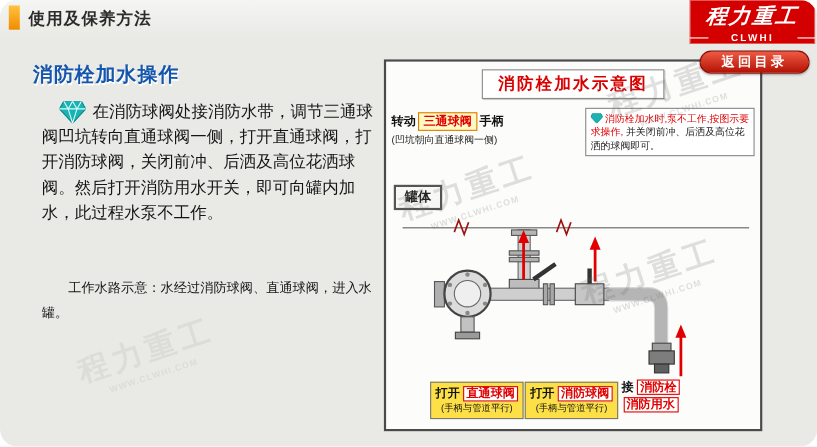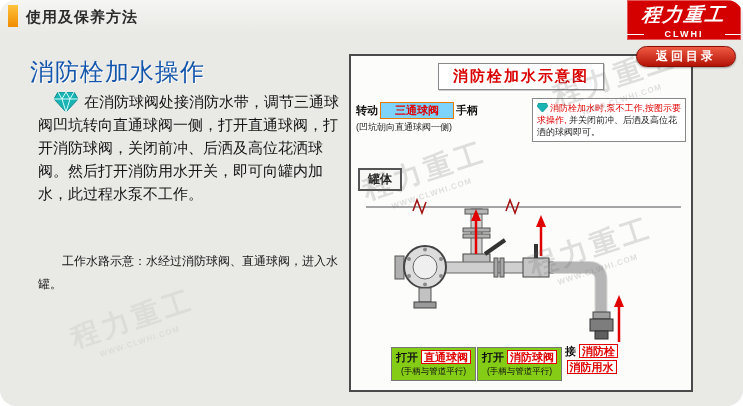--- a/index.html
+++ b/index.html
@@ -3,21 +3,21 @@
 <meta charset="utf-8">
 <style>
   * { margin:0; padding:0; box-sizing:border-box; }
   body { font-family:"Liberation Sans","DejaVu Sans",sans-serif; }
   .page { position:relative; width:743px; height:406px; background:#e9e9e6; overflow:hidden;border-radius:16px; }
   .top-strip { position:absolute; left:0; top:0; width:100%; height:34px;
     background:linear-gradient(#f5f5f3,#e9e9e6); }
   .accent-bar { position:absolute; left:8px; top:5px; width:10px; height:22px;
     background:linear-gradient(#ffc23d,#f08c00); }
   .section-title { position:absolute; left:26px; top:8px; font-size:15px; font-weight:bold; color:#2b2b2b; letter-spacing:1px; }
-  .page-title { position:absolute; left:30px; top:56px; font-size:24px; font-weight:normal; color:#1456ab; letter-spacing:1px; text-shadow:1px 1px 0 #ffffff; }
+  .page-title { position:absolute; left:30px; top:56px; font-size:18px; font-weight:bold; color:#1456ab; letter-spacing:1px; text-shadow:1px 1px 0 #ffffff; }
 
   .logo { position:absolute; right:2px; top:0; width:114px; height:40px; background:#d40000;
     color:#fff; text-align:center; padding-top:2px; box-shadow:inset 0 0 0 1px rgba(255,255,255,.35); }
   .logo-name { font-size:19px; font-weight:bold; font-style:italic; letter-spacing:2px; transform:skewX(-6deg); }
   .logo-sub-row { display:flex; align-items:center; justify-content:center; gap:21px; margin-top:1px; }
   .logo-sub-row .line { display:inline-block; width:22px; height:1px; background:#fff; }
   .logo-sub { font-size:9px; font-weight:bold; letter-spacing:2px; }
 
   .back-btn { position:absolute; right:7px; top:46px; width:100px; height:21px; z-index:20;
     background:linear-gradient(#ef5a43,#b31205); border:1px solid #8a0d04; border-radius:11px;
@@ -31,33 +31,33 @@
 
   .panel { position:absolute; left:349px; top:54px; width:344px; height:338px;
     background:#fcfcfb; border:2px solid #4a4a4a; }
   .panel-title { position:absolute; top:7px; left:50%; transform:translateX(-50%);
     border:1px solid #8a8a8a; background:#fff; padding:3px 14px; white-space:nowrap;
     font-size:15px; font-weight:bold; color:#d90000; letter-spacing:2px; box-shadow:1px 1px 0 #ccc; }
 
   .rotate-note { position:absolute; left:5px; top:46px; width:176px; font-size:11px; color:#111; }
   .rotate-note .row { display:flex; align-items:center; gap:2px; font-weight:bold; }
   .rotate-note .detail { font-size:9px; margin-top:2px; color:#222; font-weight:normal; }
-  .orangetag { color:#e00000; background:#7dd3fc; border:1px solid #e07b00; padding:0 14px; }
+  .orangetag { color:#e00000; background:#fef9c3; border:1px solid #e07b00; padding:0 4px; }
 
   .note-box { position:absolute; right:5px; top:42px; width:154px; border:1px solid #888;
     background:#fff; padding:3px 4px; font-size:9px; line-height:12px; color:#222; }
   .note-box .gem-s { float:left; width:11px; height:10px; margin:1px 2px 0 0; }
   .note-red { color:#e00000; }
 
   .tank-label { position:absolute; left:7px; top:112px; border:2px solid #555; background:#f7f7f5;
     padding:1px 8px; font-size:12px; font-weight:bold; color:#222; }
 
   .diagram-svg { position:absolute; left:0; top:128px; width:344px; height:170px; }
 
-  .lbl { position:absolute; background:#84cc16; text-align:center; font-size:11px; color:#111; }
+  .lbl { position:absolute; background:#fde047; text-align:center; font-size:11px; color:#111; }
   .lbl .row { white-space:nowrap; font-weight:bold; }
   .lbl .sub { font-size:8.5px; margin-top:1px; font-weight:normal; }
   .boxed { border:1px solid #777; padding:2px 4px; }
   .redtag { color:#e00000; border:1px solid #e00000; padding:0 2px; font-weight:bold; background:#fff; }
   .lbl-open1 { left:40px; top:291px; }
   .lbl-open2 { left:126px; top:291px; }
   .lbl-connect { left:214px; top:288px; background:transparent; }
   .lbl-connect .row2 { margin-top:1px; }
 
   .watermark { position:absolute; z-index:6; pointer-events:none; text-align:center;

